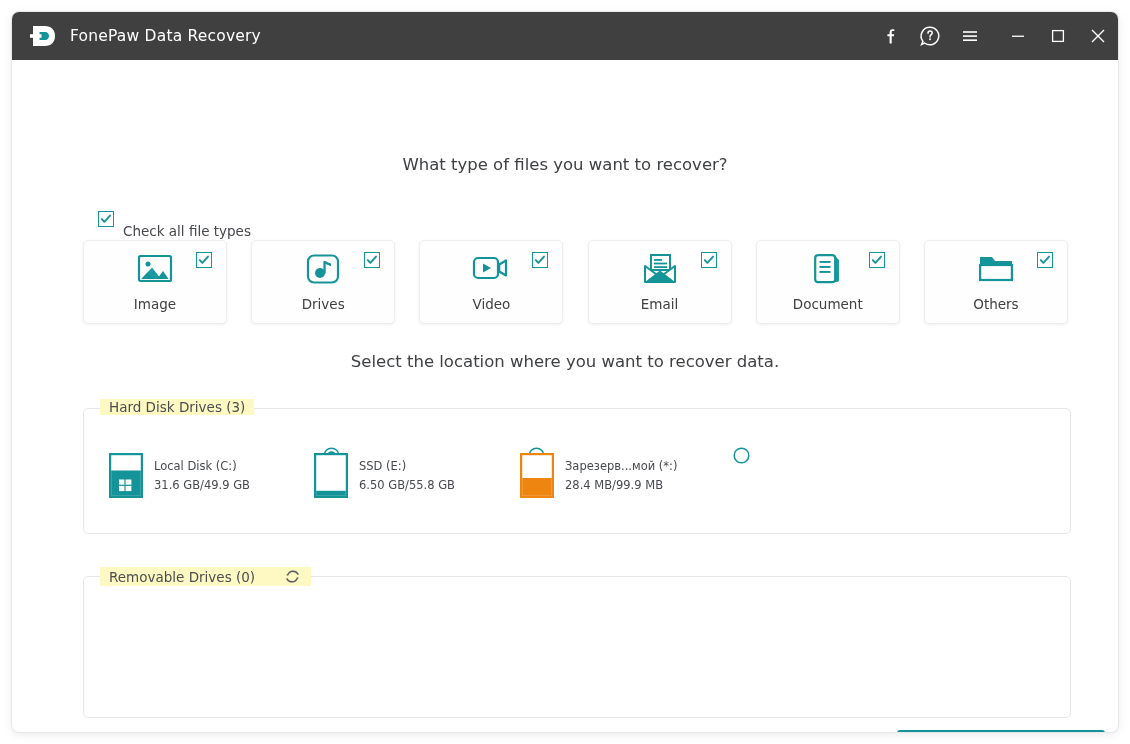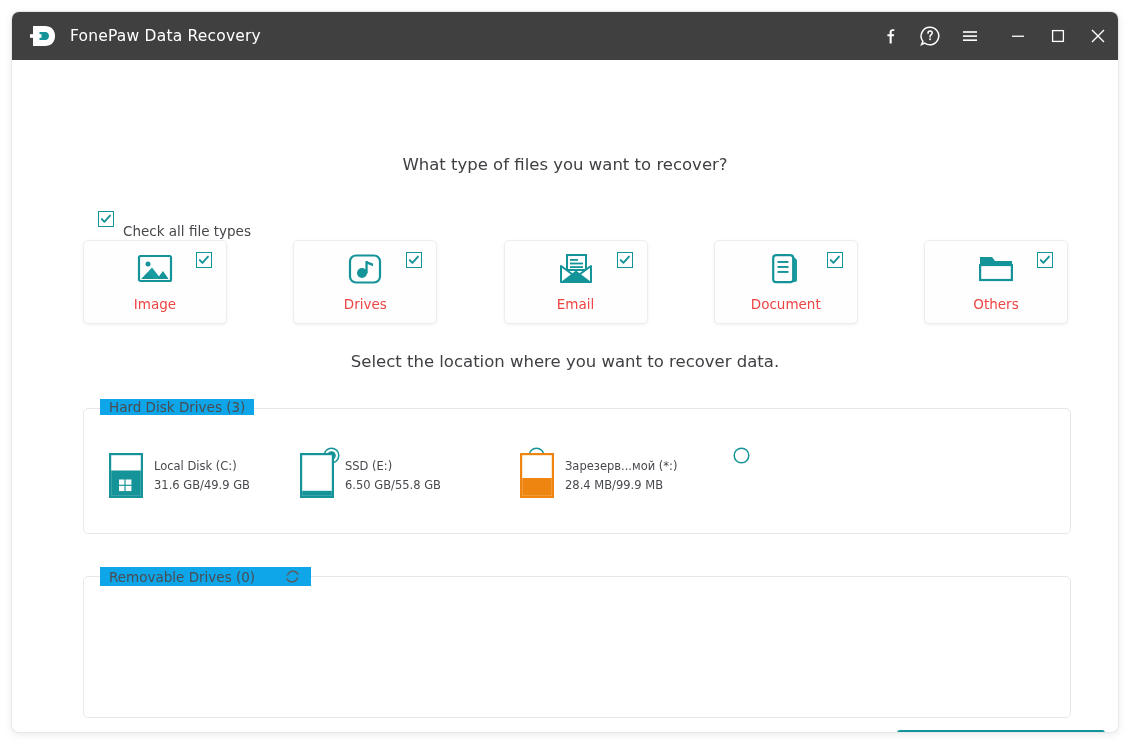--- a/index.html
+++ b/index.html
@@ -140,37 +140,37 @@
     position: absolute;
     right: 14px;
     top: 11px;
   }
   .ft-label {
     position: absolute;
     left: 0; right: 0;
     bottom: 11px;
     text-align: center;
     font-size: 13.5px;
-    color: #ef4444;
+    color: #404040;
   }
 
   
   .panel {
     position: absolute;
     border: 1px solid #e9e6eb;
     border-radius: 5px;
     box-sizing: border-box;
   }
   #hdd-panel  { left: 71px; top: 348px; width: 988px; height: 126px; }
   #rem-panel  { left: 71px; top: 516px; width: 988px; height: 142px; }
 
   .panel-legend {
     position: absolute;
     top: -10px;
-    background: #0ea5e9;
+    background: #fef9c3;
     padding: 0 9px;
     font-size: 13.5px;
     color: #4a4c50;
     display: flex;
     align-items: center;
     gap: 28px;
     white-space: nowrap;
   }
   #hdd-legend { left: 16px; }
   #rem-legend { left: 16px; }
@@ -315,20 +315,35 @@
           </svg>
         </div>
         <span class="cbox ft-check">
           <svg width="12" height="12" viewBox="0 0 12 12">
             <path d="M1.8 6.1 L4.4 8.8 L10 2.6" fill="none" stroke="#149398" stroke-width="1.9" stroke-linecap="round" stroke-linejoin="round"></path>
           </svg>
         </span>
         <div class="ft-label">Drives</div>
       </div>
 
+      <div class="ft-card">
+        <div class="ft-icon-wrap">
+          <svg width="38" height="30" viewBox="0 0 38 30">
+            <rect x="2" y="5" width="24" height="20" rx="4" fill="none" stroke="#149398" stroke-width="2.2"></rect>
+            <path d="M11 10.5 L19 15 L11 19.5 Z" fill="#149398"></path>
+            <path d="M27.2 11.5 L34 7.5 L34 22.5 L27.2 18.5 Z" fill="none" stroke="#149398" stroke-width="2.2" stroke-linejoin="round"></path>
+          </svg>
+        </div>
+        <span class="cbox ft-check">
+          <svg width="12" height="12" viewBox="0 0 12 12">
+            <path d="M1.8 6.1 L4.4 8.8 L10 2.6" fill="none" stroke="#149398" stroke-width="1.9" stroke-linecap="round" stroke-linejoin="round"></path>
+          </svg>
+        </span>
+        <div class="ft-label">Video</div>
+      </div>
 
       <div class="ft-card">
         <div class="ft-icon-wrap">
           <svg width="36" height="32" viewBox="0 0 36 32">
             <rect x="9" y="2" width="19" height="15" fill="#ffffff" stroke="#149398" stroke-width="2"></rect>
             <rect x="12" y="6" width="8" height="1.8" fill="#149398"></rect>
             <rect x="12" y="9.6" width="13" height="1.8" fill="#149398"></rect>
             <rect x="12" y="13.2" width="13" height="1.8" fill="#149398"></rect>
             <path d="M3 13 L18 24 L33 13 L33 29 L3 29 Z" fill="#ffffff" stroke="#149398" stroke-width="2" stroke-linejoin="round"></path>
             <path d="M3.6 28.4 L18 17.6 L32.4 28.4 Z" fill="#149398"></path>
@@ -404,21 +419,21 @@
             <span class="drive-size">31.6 GB/49.9 GB</span>
           </span>
         </div>
         <span class="drive-radio" style="left:239px; top:38px;">
           <svg width="17" height="17" viewBox="0 0 17 17">
             <circle cx="8.5" cy="8.5" r="7.3" fill="#ffffff" stroke="#149398" stroke-width="1.5"></circle>
             <circle cx="8.5" cy="8.5" r="4.3" fill="#149398"></circle>
           </svg>
         </span>
 
-        <div class="drive-item" style="left:216px; top:44px;">
+        <div class="drive-item" style="left:230px; top:44px;">
           <span class="drive-icon">
             <svg width="34" height="45" viewBox="0 0 34 45">
               <rect x="1.1" y="1.1" width="31.8" height="42.8" fill="#ffffff" stroke="#149398" stroke-width="2.2"></rect>
               <rect x="2.2" y="37.8" width="29.6" height="5" fill="#149398"></rect>
             </svg>
           </span>
           <span class="drive-text">
             <span class="drive-name">SSD (E:)</span>
             <span class="drive-size">6.50 GB/55.8 GB</span>
           </span>

